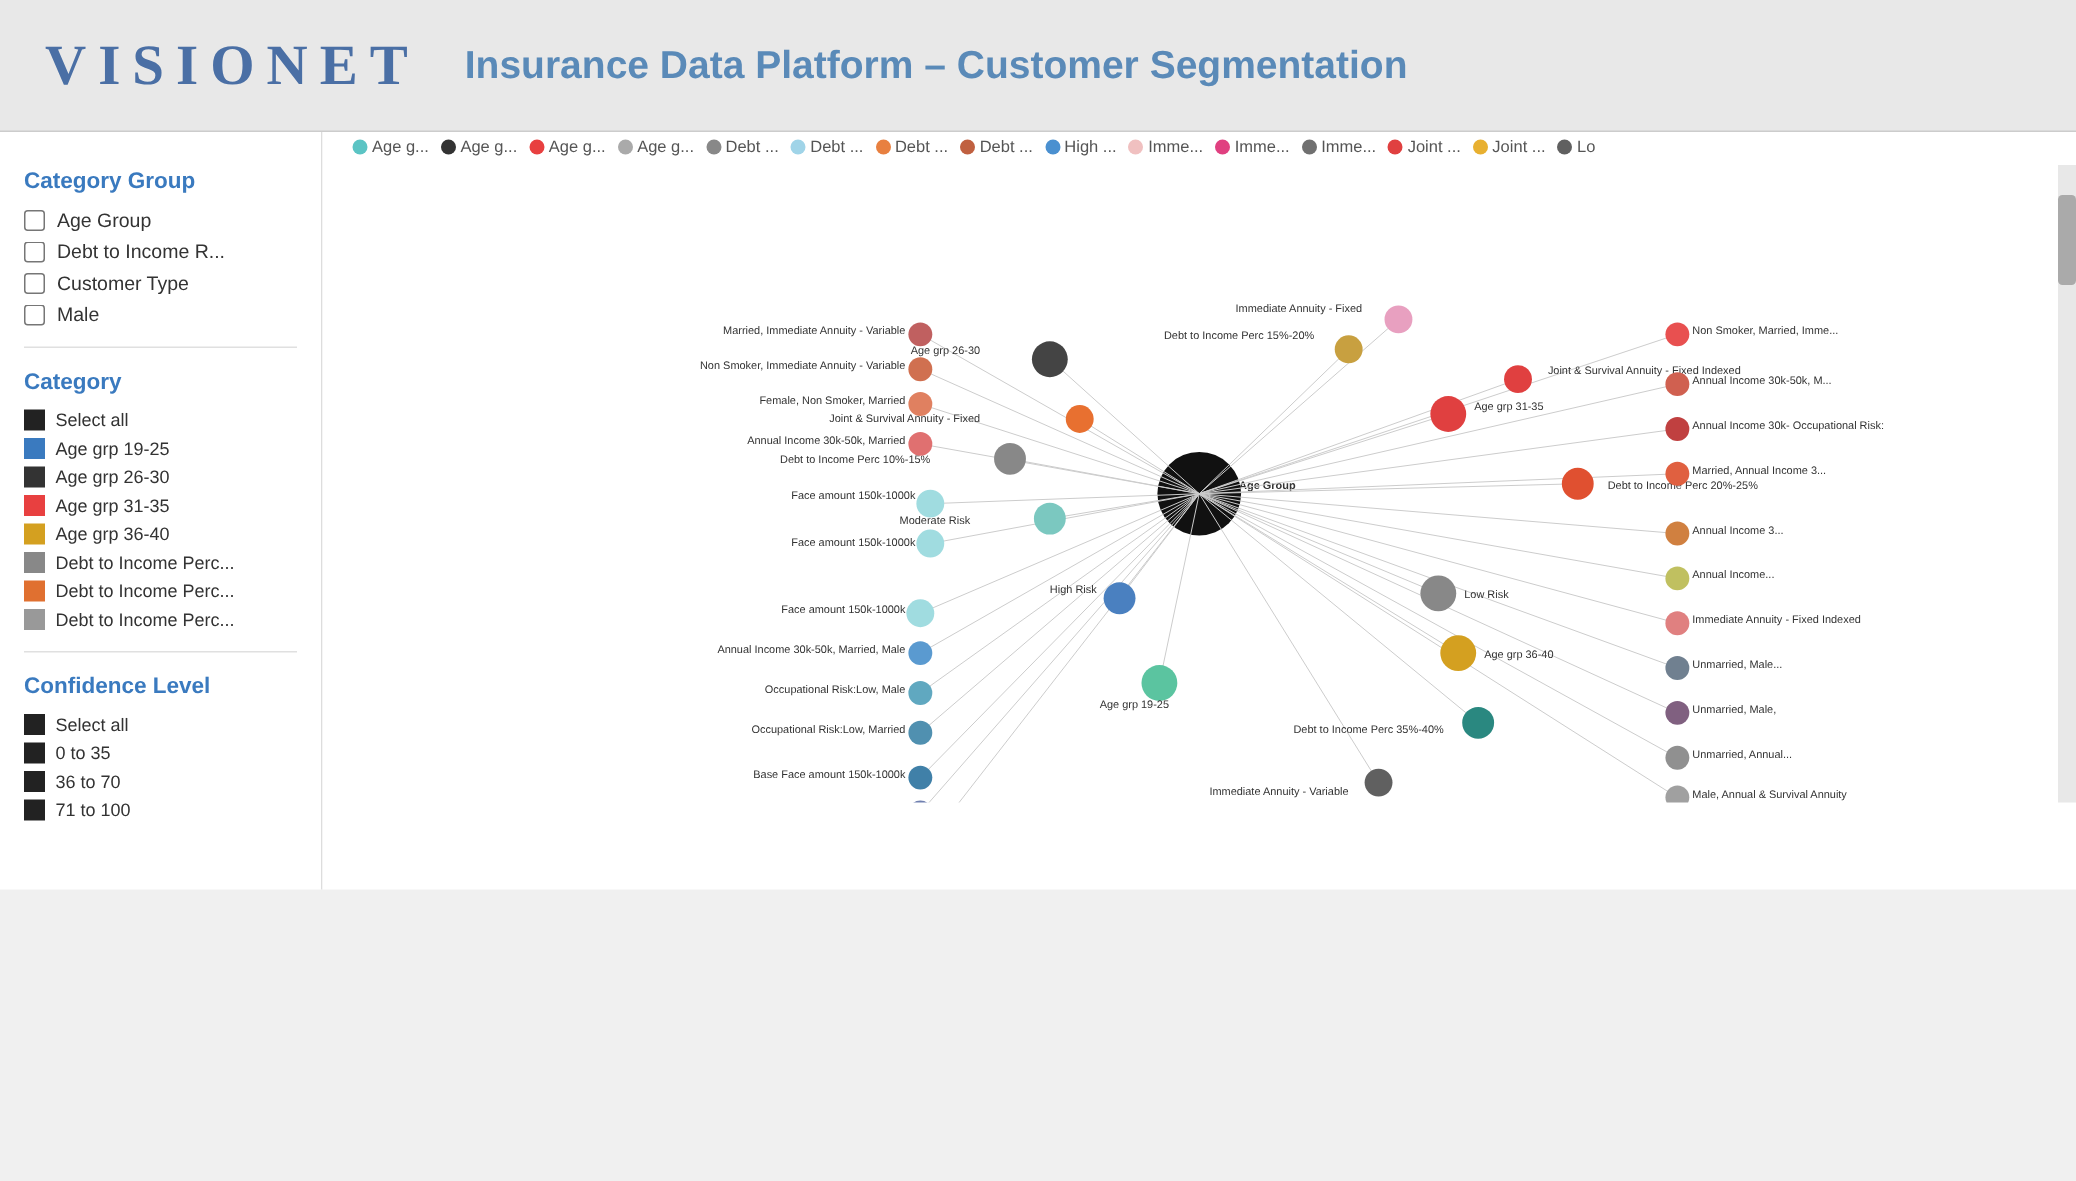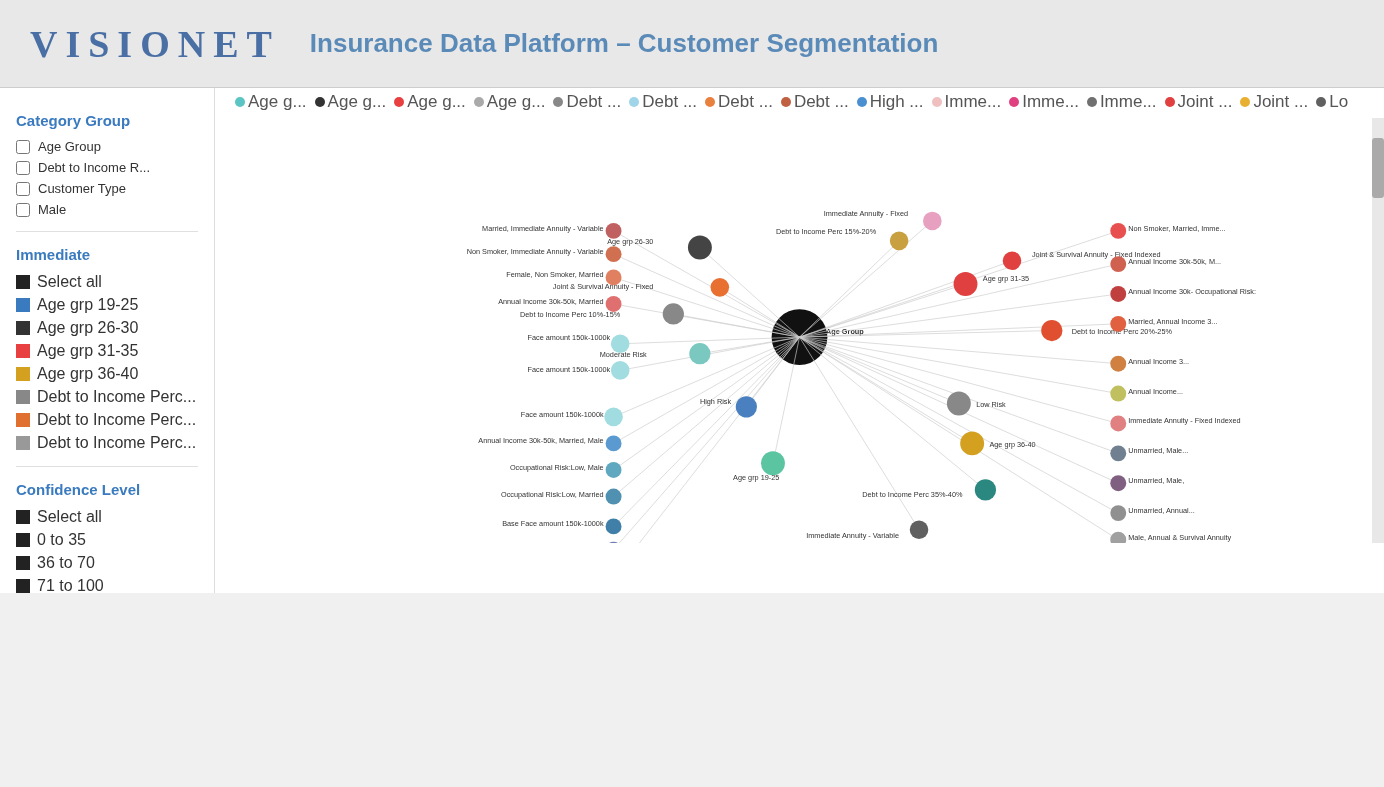--- a/index.html
+++ b/index.html
@@ -65,21 +65,21 @@
     .sidebar-divider {
       border: none;
       border-top: 1px solid #e0e0e0;
       margin: 14px 0;
     }
 
     .category-item {
       display: flex;
       align-items: center;
       margin-bottom: 5px;
-      font-size: 16px;
+      font-size: 12px;
       color: #333;
     }
     .category-swatch {
       width: 14px;
       height: 14px;
       margin-right: 7px;
       flex-shrink: 0;
     }
 
     .content-area {
@@ -100,21 +100,21 @@
       display: flex;
       align-items: center;
       padding: 4px 20px 6px 20px;
       flex-wrap: nowrap;
       overflow: hidden;
       gap: 2px;
     }
     .legend-item {
       display: flex;
       align-items: center;
-      font-size: 17px;
+      font-size: 11px;
       color: #555;
       white-space: nowrap;
       margin-right: 6px;
     }
     .legend-dot {
       width: 10px;
       height: 10px;
       border-radius: 50%;
       margin-right: 3px;
       flex-shrink: 0;
@@ -183,21 +183,21 @@
       <input type="checkbox" style="">
       <span>Customer Type</span>
     </div>
     <div class="checkbox-item">
       <input type="checkbox" style="">
       <span>Male</span>
     </div>
 
     <hr class="sidebar-divider">
 
-    <div class="sidebar-section-title">Immediate</div>
+    <div class="sidebar-section-title">Category</div>
 
     <div class="category-item">
       <div class="category-swatch" style="background:#222;"></div>
       <span>Select all</span>
     </div>
     <div class="category-item">
       <div class="category-swatch" style="background:#3a7abf;"></div>
       <span>Age grp 19-25</span>
     </div>
     <div class="category-item">

